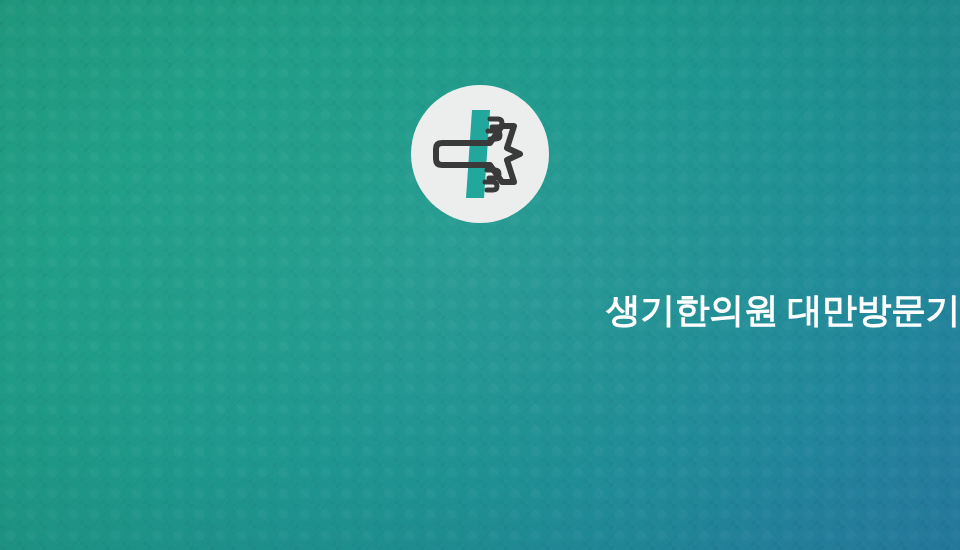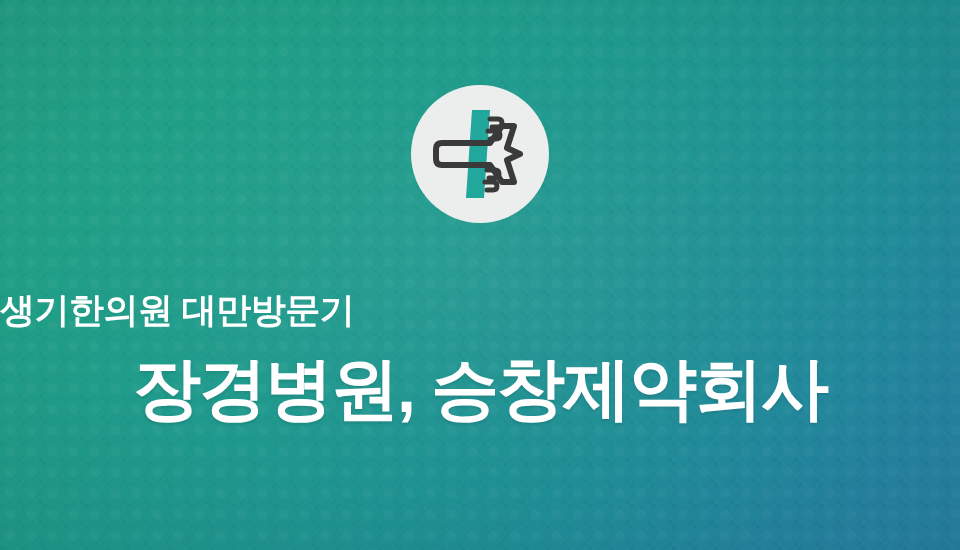--- a/index.html
+++ b/index.html
@@ -89,21 +89,21 @@
     justify-content:center;
   }
   .badge svg { display:block; }
 
   
   .subtitle {
     position:absolute;
     left:0;
     right:0;
     top:288px;
-    text-align:left;
+    text-align:right;
     color:#ffffff;
     font-size:35px;
     line-height:44px;
     font-weight:700;
     letter-spacing:-0.5px;
     white-space:nowrap;
   }
 
   
   .title {
@@ -156,16 +156,15 @@
         <path d="M62 17 h8 q4 0 4 4 q0 4 -4 4 h-6" fill="none" stroke="#3a3a3a" stroke-width="5" stroke-linecap="round"></path>
         <path d="M60 29 h8 q4 0 4 4 q0 4 -4 4 h-6" fill="none" stroke="#3a3a3a" stroke-width="5" stroke-linecap="round"></path>
 
         <path d="M59 68 h8 q4 0 4 4 q0 4 -4 4 h-6" fill="none" stroke="#3a3a3a" stroke-width="5" stroke-linecap="round"></path>
         <path d="M57 80 h8 q4 0 4 4 q0 4 -4 4 h-6" fill="none" stroke="#3a3a3a" stroke-width="5" stroke-linecap="round"></path>
       </svg>
     </div>
 
     <div class="subtitle">생기한의원 대만방문기</div>
 
-    <div class="title">장경병원, 승창제약회사</div>
 
   </div>
 </div>
 
 </body></html>

